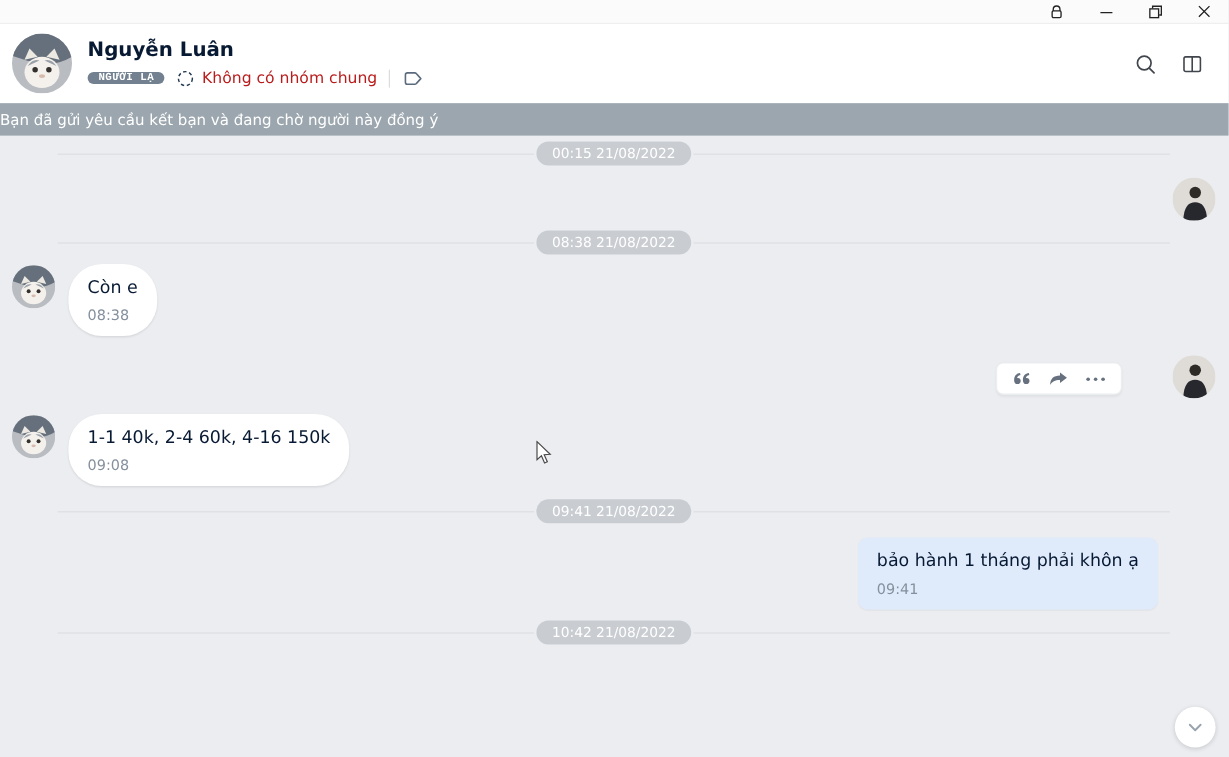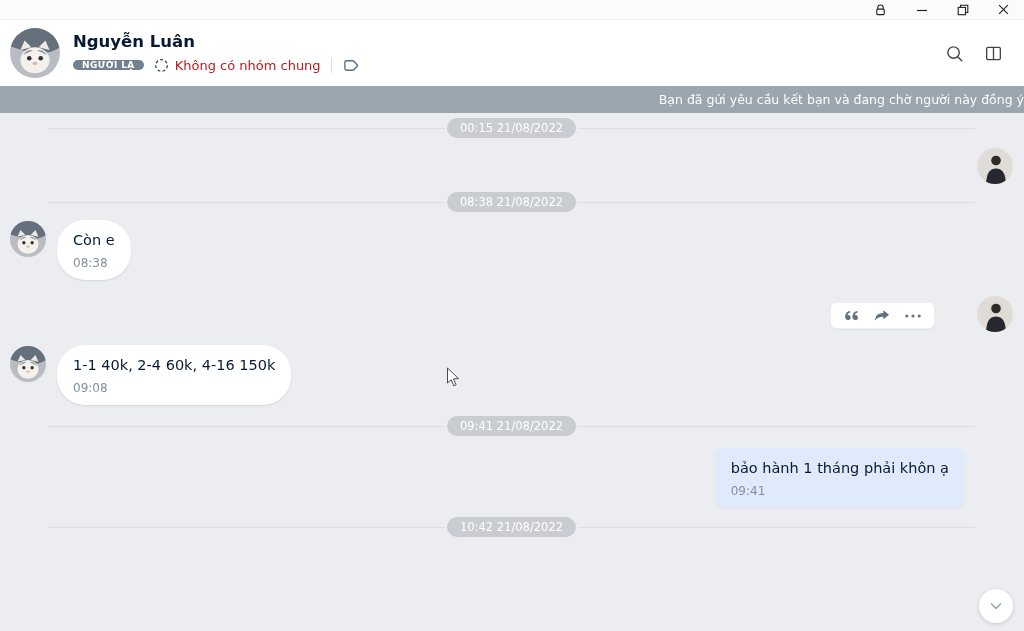--- a/index.html
+++ b/index.html
@@ -18,30 +18,30 @@
 
   
   .header{height:66px;background:#fff;display:flex;align-items:center;padding:0 18px 0 10px;}
   .avatar-crop{border-radius:50%;overflow:hidden;flex:none;}
   .avatar-lg{width:50px;height:50px;}
   .avatar-lg svg,.msg-avatar svg{display:block;width:100%;height:100%;}
   .hinfo{margin-left:13px;flex:1;min-width:0;}
   .hname{font-size:16.5px;font-weight:700;color:var(--accent-text);}
   .hrow2{display:flex;align-items:center;margin-top:5px;gap:10px;}
   .badge{background:var(--badge);color:#fff;font-size:9px;font-weight:700;
-    padding:0 9px;border-radius:9px;letter-spacing:.4px;white-space:nowrap;}
+    padding:0 9px;border-radius:9px;letter-spacing:.4px;white-space:nowrap;font-family:Liberation Mono, monospace;}
   .group-chip{display:flex;align-items:center;gap:6px;font-size:13px;color:#b91c1c;}
   .vsep{width:1px;height:15px;background:#d9dde1;}
   .tagbtn{display:flex;align-items:center;}
   .hicons{display:flex;gap:13px;align-items:center;}
   .hbtn{width:26px;height:26px;display:flex;align-items:center;justify-content:center;border-radius:4px;}
 
   
   .banner{height:27px;background:var(--banner);color:#fff;font-size:12.5px;
-    display:flex;align-items:center;justify-content:flex-end;}
+    display:flex;align-items:center;justify-content:flex-start;}
 
   
   .chat{padding:5px 11px 0 10px;height:518px;overflow:hidden;}
   .divider-row{display:flex;align-items:center;margin-left:38px;margin-right:38px;height:20px;}
   .dline{flex:1;height:1px;background:#dcdee1;}
   .pill{background:var(--pill);color:#fff;font-size:11.5px;line-height:20px;height:20px;
     padding:0 13px;border-radius:11px;margin:0 2px;white-space:nowrap;}
   .msg-row{display:flex;align-items:flex-start;}
   .msg-row.out{justify-content:flex-end;}
   .msg-avatar{width:36px;height:36px;border-radius:50%;overflow:hidden;flex:none;}

